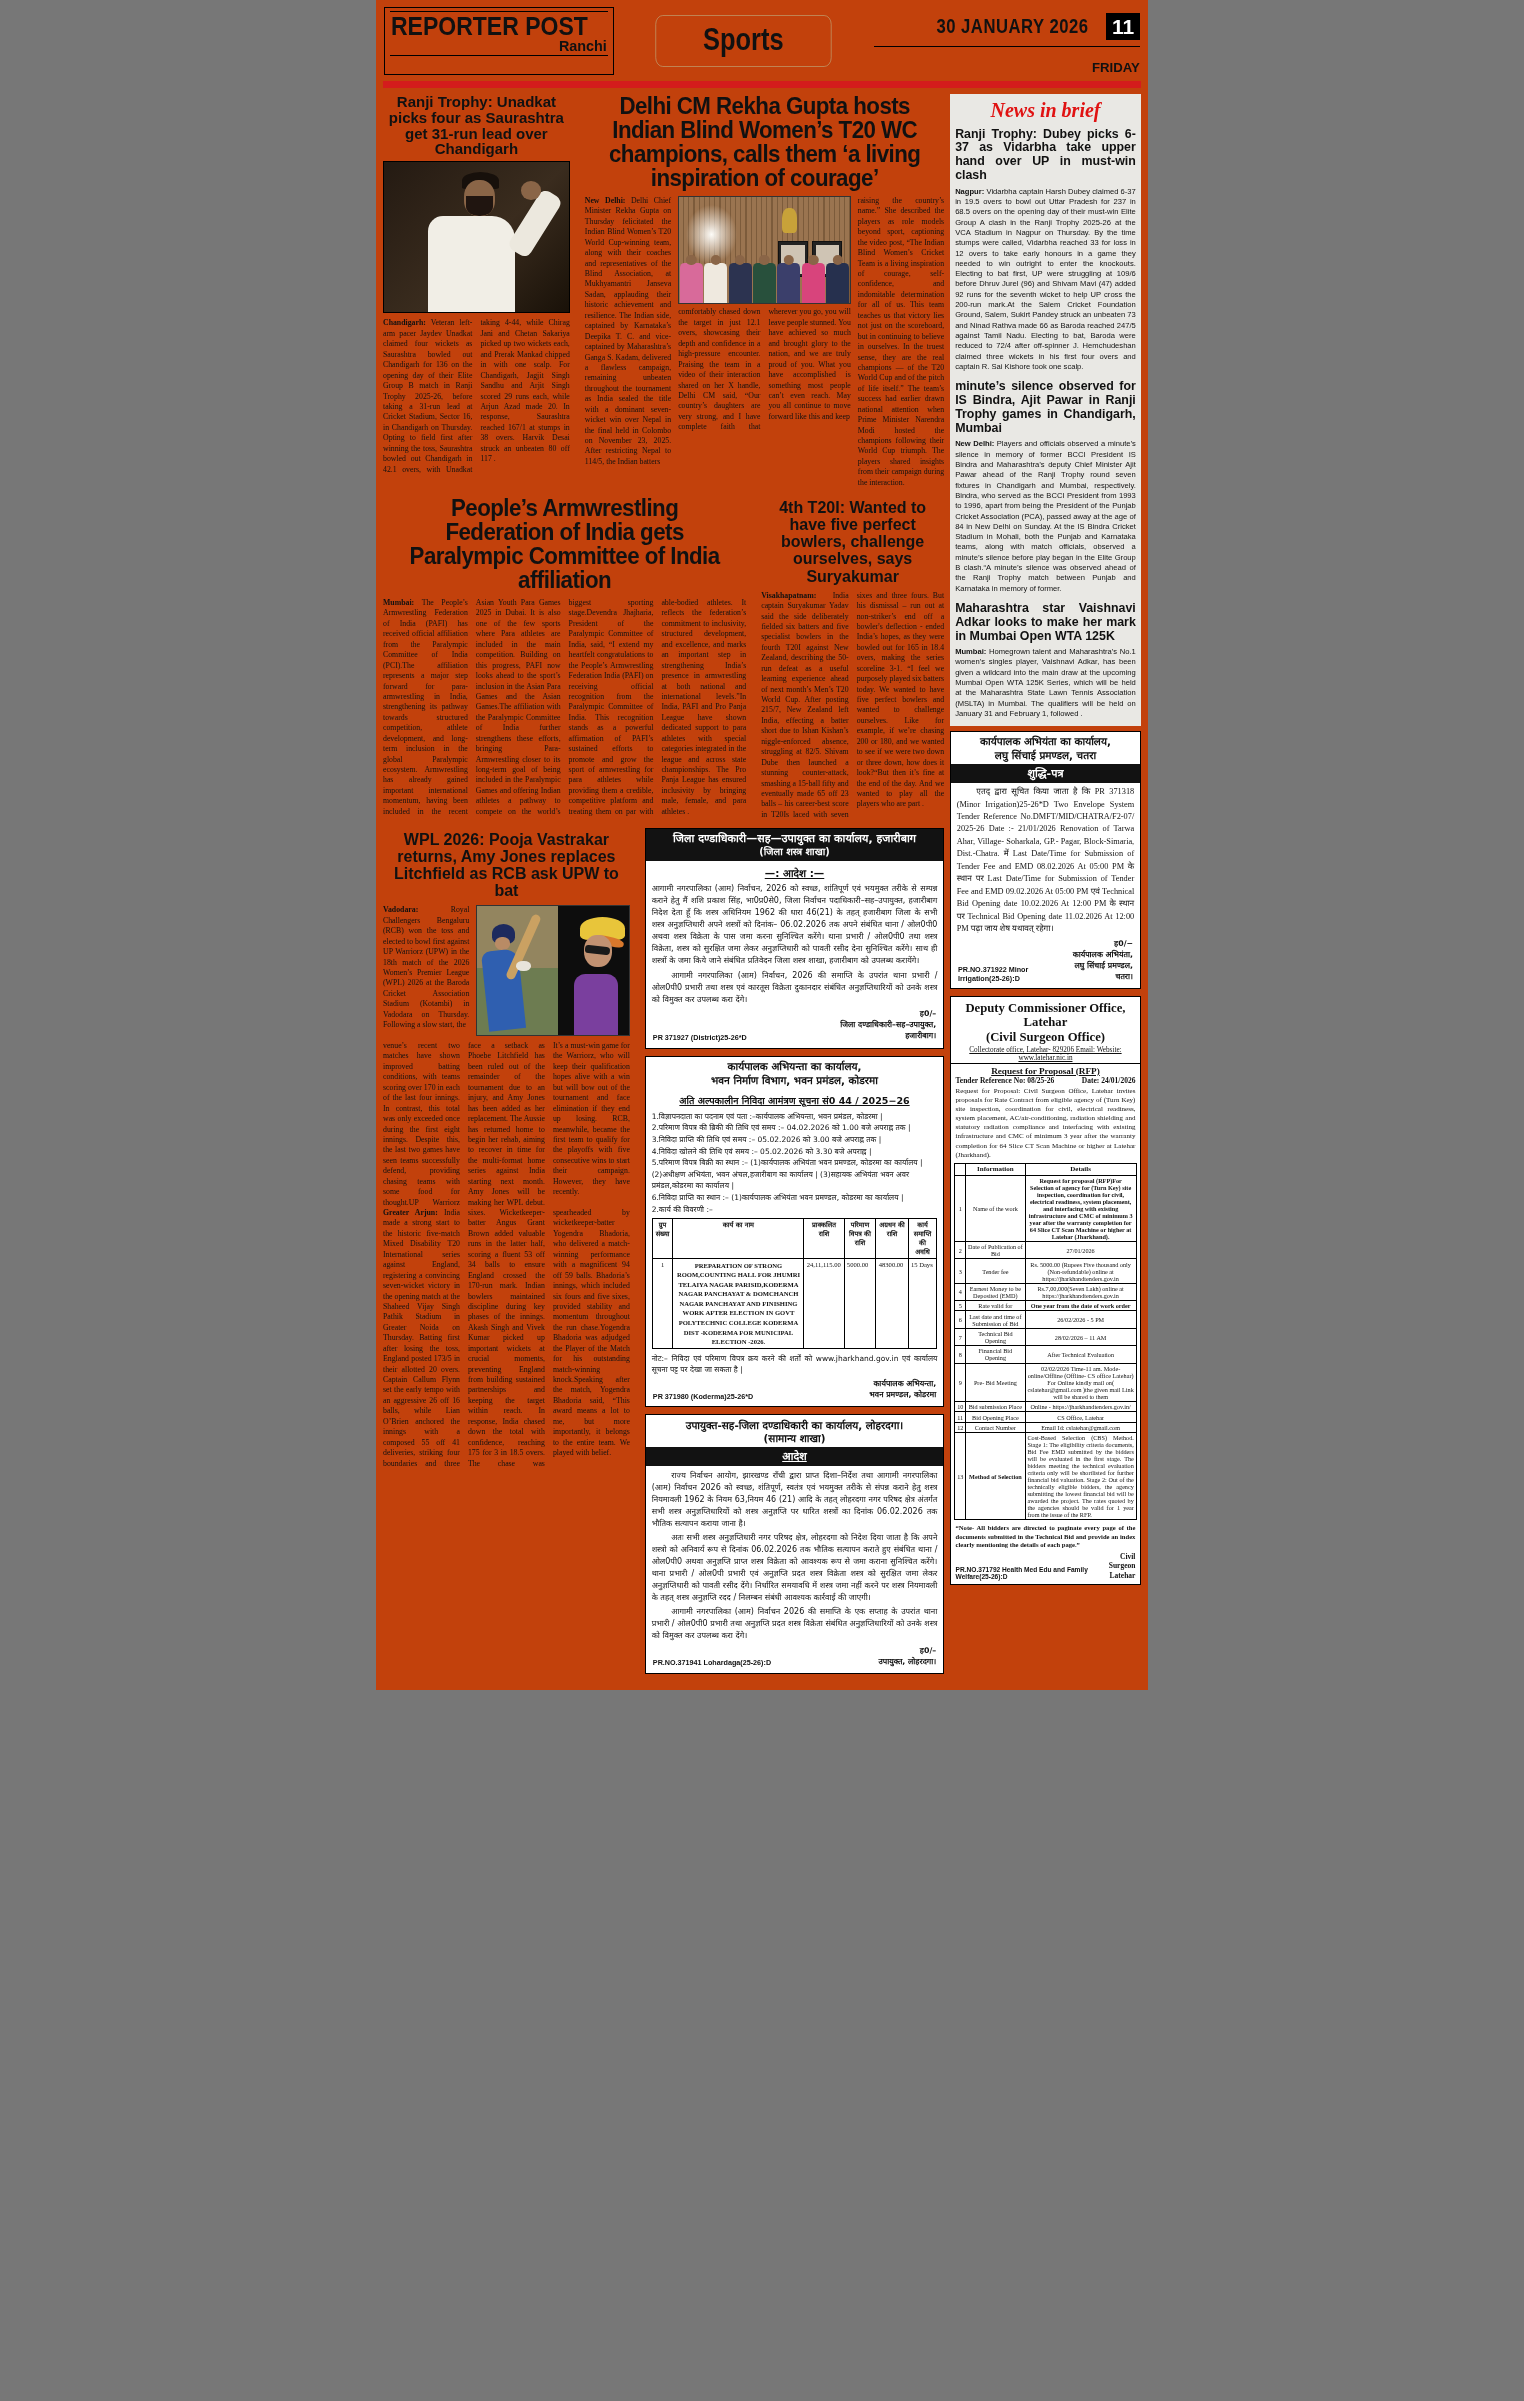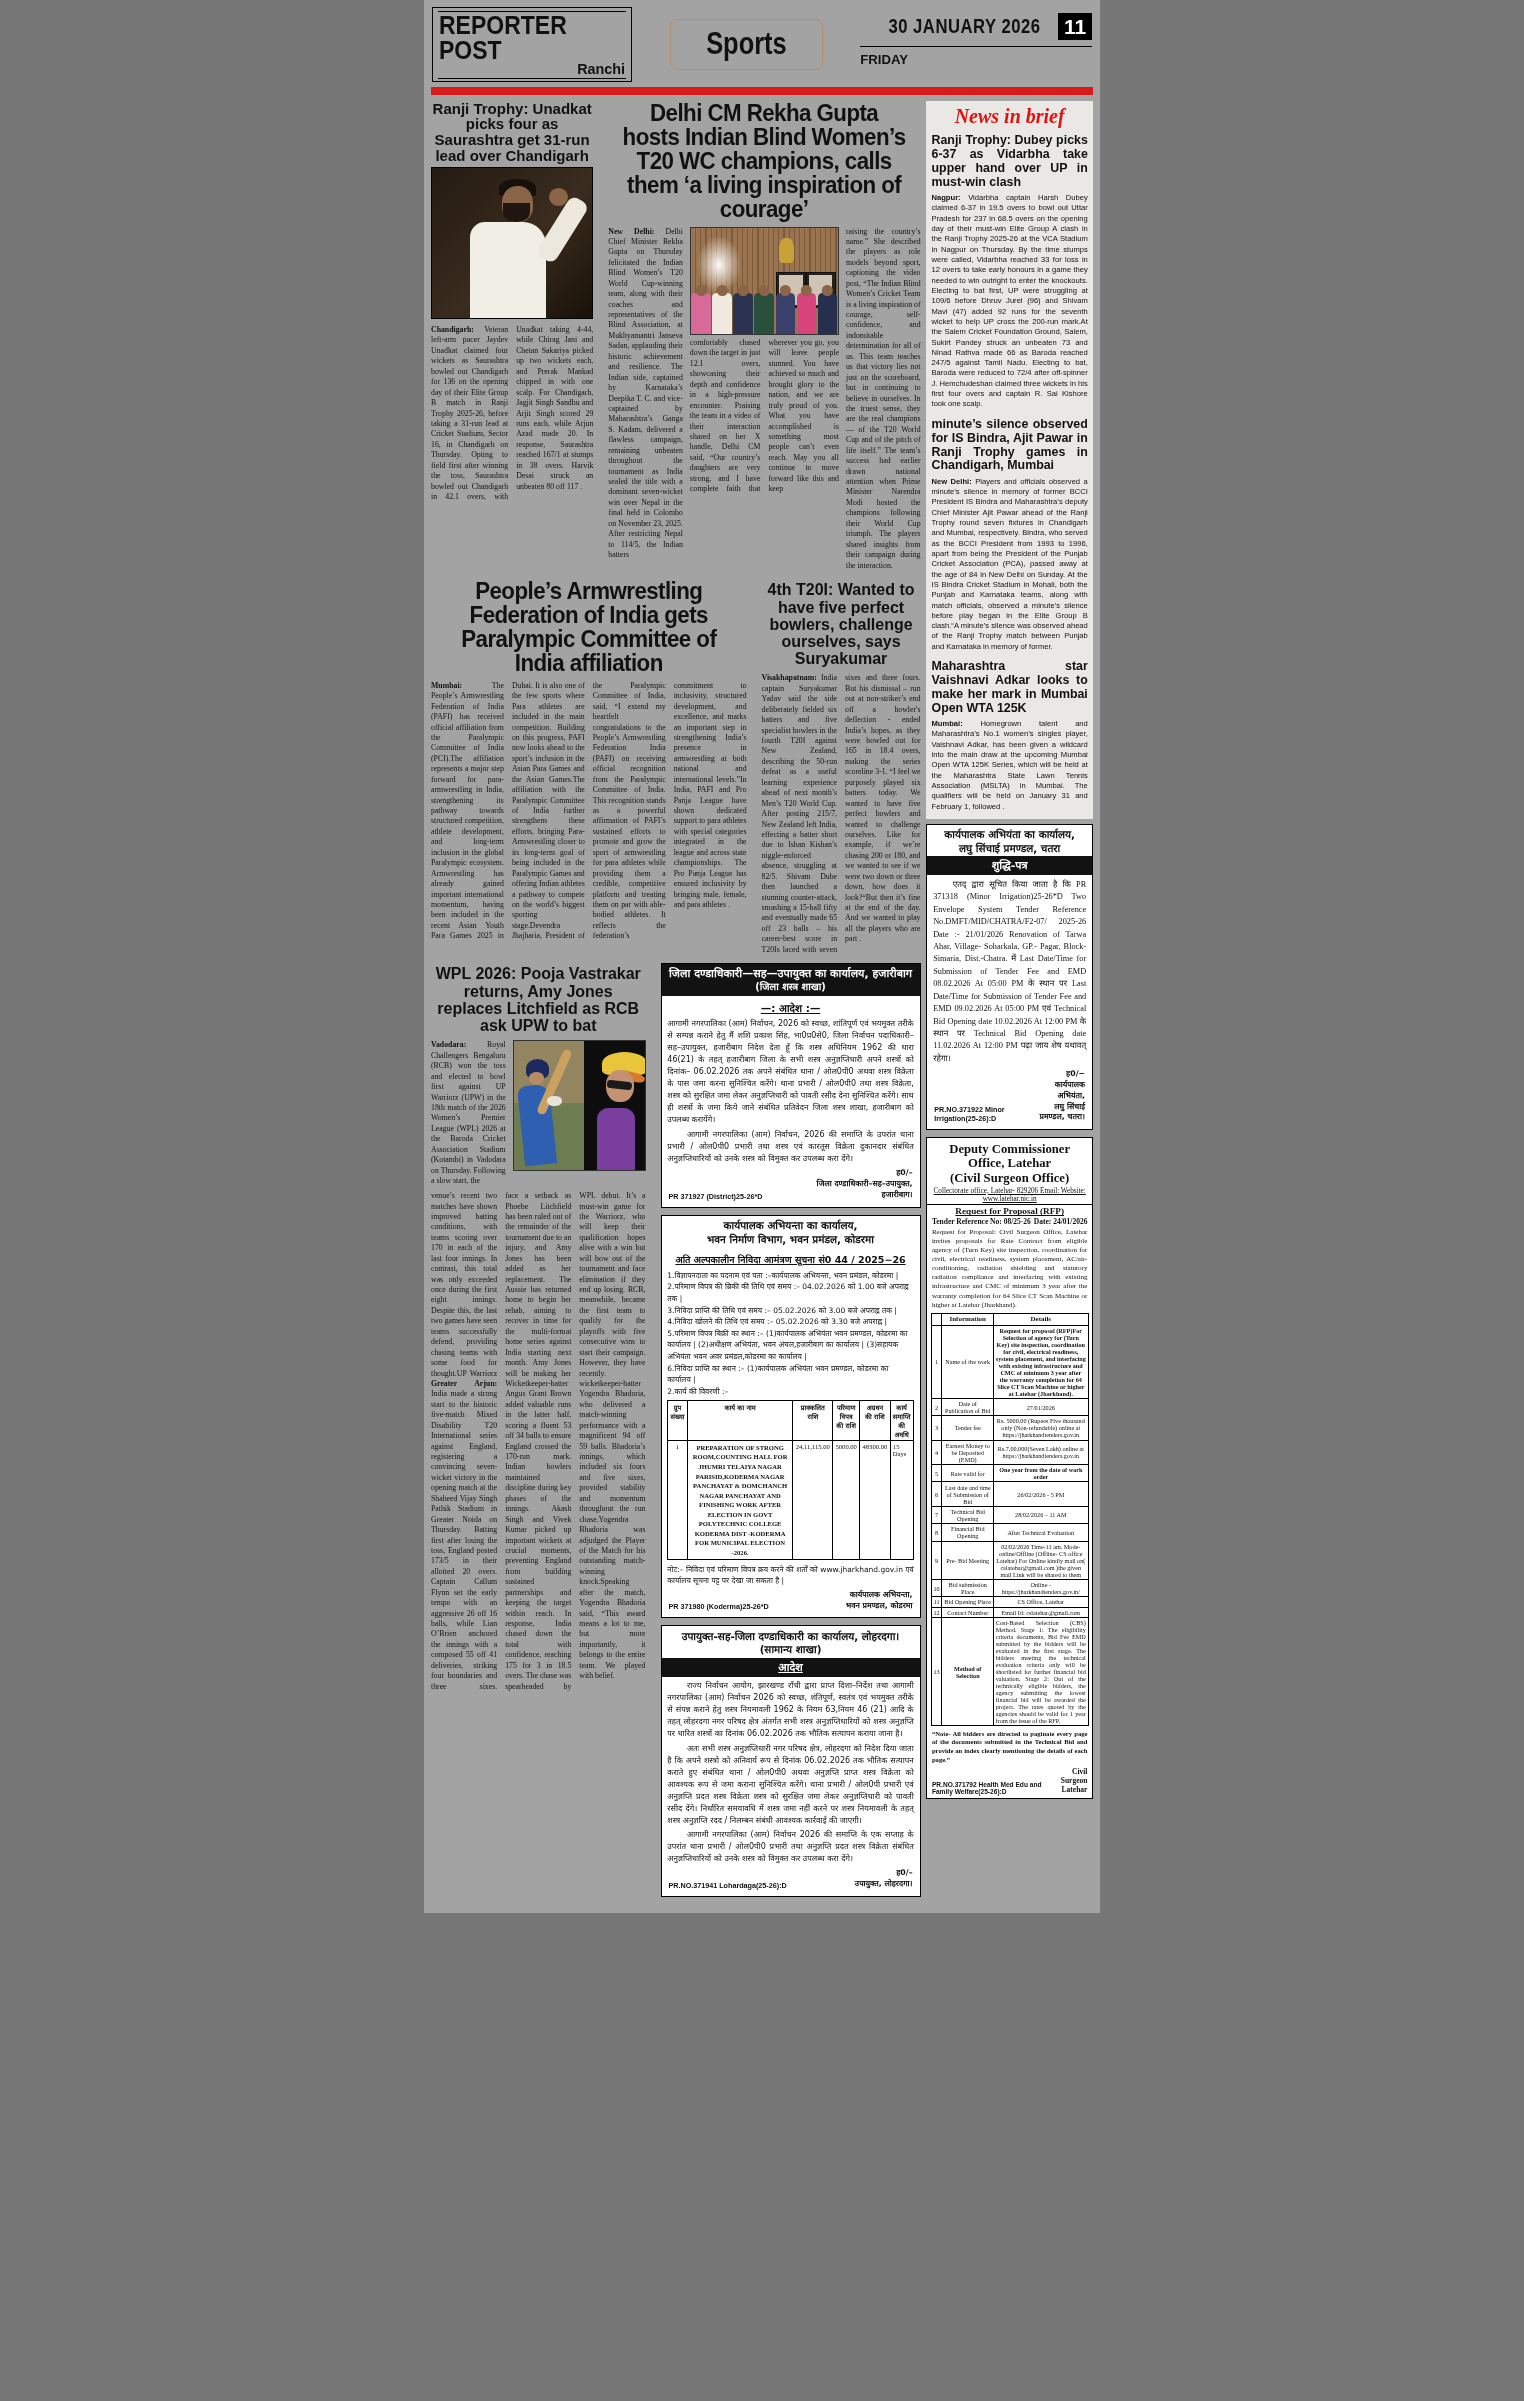--- a/index.html
+++ b/index.html
@@ -1,31 +1,31 @@
 <!DOCTYPE html>
 <html style="font-size:9.2px"><head>
 <meta charset="utf-8">
 <style>
   * { margin:0; padding:0; box-sizing:border-box; }
   body { background:#777; font-family:"Liberation Serif", serif; }
-  .page { width:676px; margin:0 auto; background:#a3a3a3; color:#111; padding:4.6px 7px 9.2px; }
+  .page { width:772px; margin:0 auto; background:#c2410c; color:#111; padding:4.6px 7px 9.2px; }
 
   
   .masthead { display:flex; align-items:stretch; gap:8px; padding:2.3px 1.2px; }
   .mast-left { width:31%; border:1.7px solid #000; padding:3.5px 4.6px 1.2px; }
   .mast-left-inner { border-top:1.2px solid #000; border-bottom:1.2px solid #000; padding:2.3px 1.2px 1.2px; }
   .mast-title { font-family:"Liberation Sans",sans-serif; font-weight:bold; font-size:23px; letter-spacing:0; line-height:1; transform:scaleY(1.1); }
   .mast-city { font-family:"Liberation Sans",sans-serif; font-weight:bold; font-size:14.4px; text-align:right; line-height:1.15; }
   .mast-center { width:33%; display:flex; align-items:center; justify-content:center; }
   .mast-sports { border:1.2px solid #c08a5a; border-radius:9.2px; width:88%; text-align:center; font-family:"Liberation Sans",sans-serif; font-weight:bold; font-size:31px; padding:8px 0 10.4px; transform:scaleX(0.82); line-height:1; }
   .mast-right { width:36%; display:flex; flex-direction:column; justify-content:flex-start; padding-top:5.8px; }
   .mast-daterow { display:flex; align-items:center; justify-content:flex-end; gap:4.6px; }
   .mast-date { font-family:"Liberation Sans",sans-serif; font-weight:bold; font-size:19.6px; letter-spacing:0.6px; transform:scaleX(0.85); white-space:nowrap; }
   .mast-page { background:#000; color:#fff; font-family:"Liberation Sans",sans-serif; font-weight:bold; font-size:21px; padding:2.3px 4.6px; border:1.2px solid #000; line-height:1; }
-  .mast-day { border-top:1.2px solid #000; margin-top:5.8px; padding-top:5px; text-align:left; font-family:"Liberation Sans",sans-serif; font-weight:bold; font-size:13.2px; }
+  .mast-day { border-top:1.2px solid #000; margin-top:5.8px; padding-top:13px; text-align:right; font-family:"Liberation Sans",sans-serif; font-weight:bold; font-size:13.2px; }
   .redbar { height:7.5px; background:#d41c1c; margin:3.5px 0 5.8px; }
 
   
   .content { display:flex; gap:5.8px; }
   .main { width:74.6%; }
   .sidebar { width:25.4%; }
   .row { display:flex; gap:15px; }
   .row1 .col-unadkat { width:34.2%; }
   .row1 .col-delhi { width:65.8%; }
   .row2 { margin-top:8px; }

